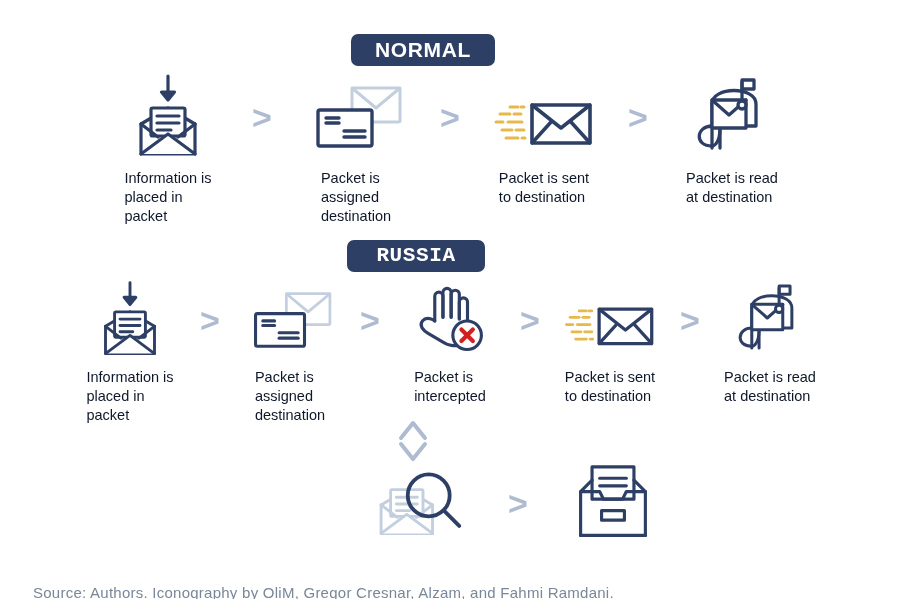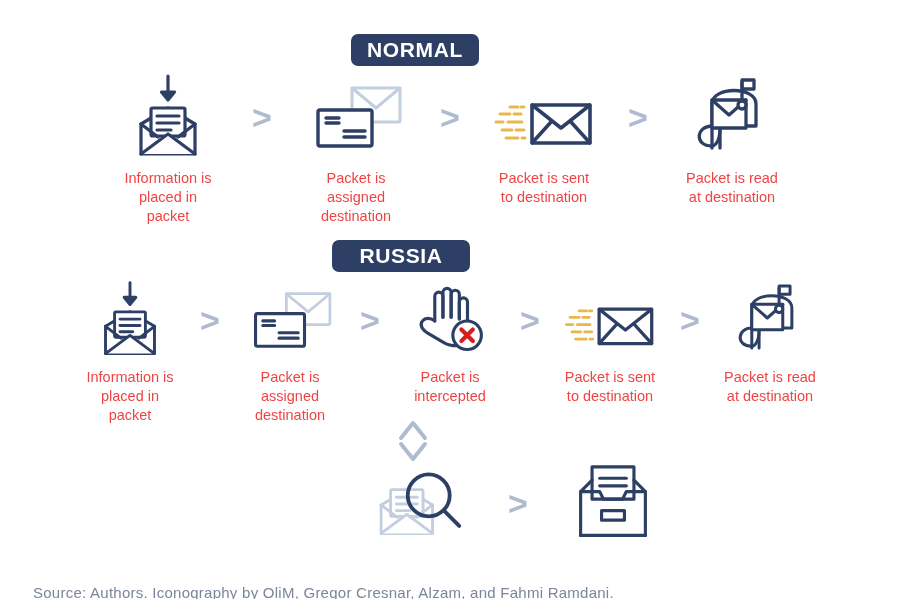--- a/index.html
+++ b/index.html
@@ -34,22 +34,22 @@
     background: #2e3f66;
     color: #ffffff;
     border-radius: 7px;
     font-weight: bold;
     font-size: 21px;
     letter-spacing: .6px;
     text-align: center;
     line-height: 32px;
     height: 32px;
   }
-  #badge-normal { left: 351px; top: 34px; width: 128px; }
-  #badge-russia { left: 332px; top: 240px; width: 138px; }
+  #badge-normal { left: 351px; top: 34px; width: 144px; }
+  #badge-russia { left: 347px; top: 240px; width: 138px; font-family: Liberation Mono, monospace; }
 
   
   .row {
     position: absolute;
     display: flex;
     align-items: flex-start;
     justify-content: center;
   }
   #row-normal { left: 0; top: 74px; width: 900px; }
   #row-russia { left: 0; top: 281px; width: 900px; }
@@ -70,22 +70,21 @@
     align-items: flex-end;
     justify-content: center;
   }
   #row-russia .icon-box { height: 78px; }
   #row-sub .icon-box { height: 80px; }
 
   .caption {
     margin-top: 9px;
     font-size: 14.5px;
     line-height: 19px;
-    text-align: center;
-    color: #ef4444;
+    color: #0f172a;
   }
 
   
   .chev {
     flex: 0 0 auto;
     color: #aebbd0;
     font-size: 34px;
     font-weight: bold;
     line-height: 1;
     display: flex;

